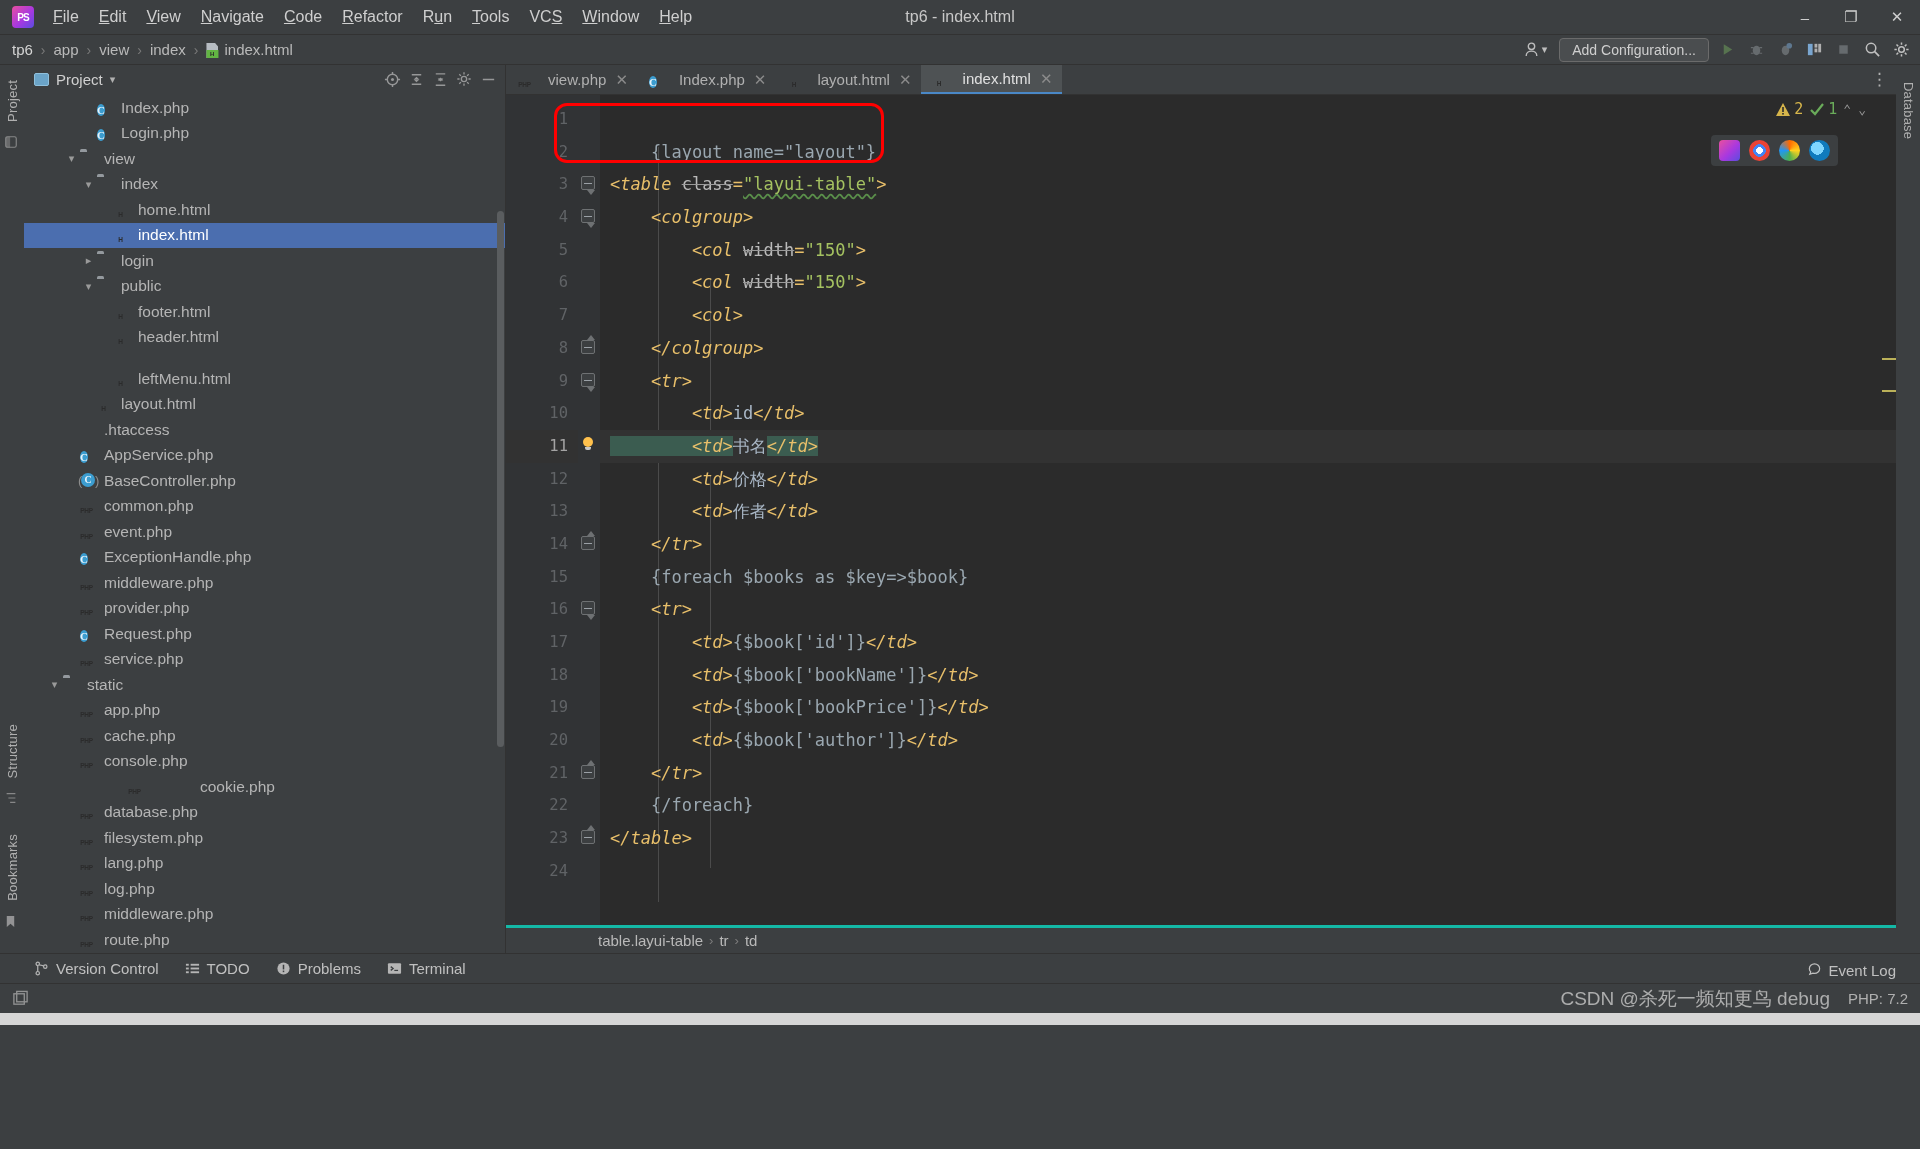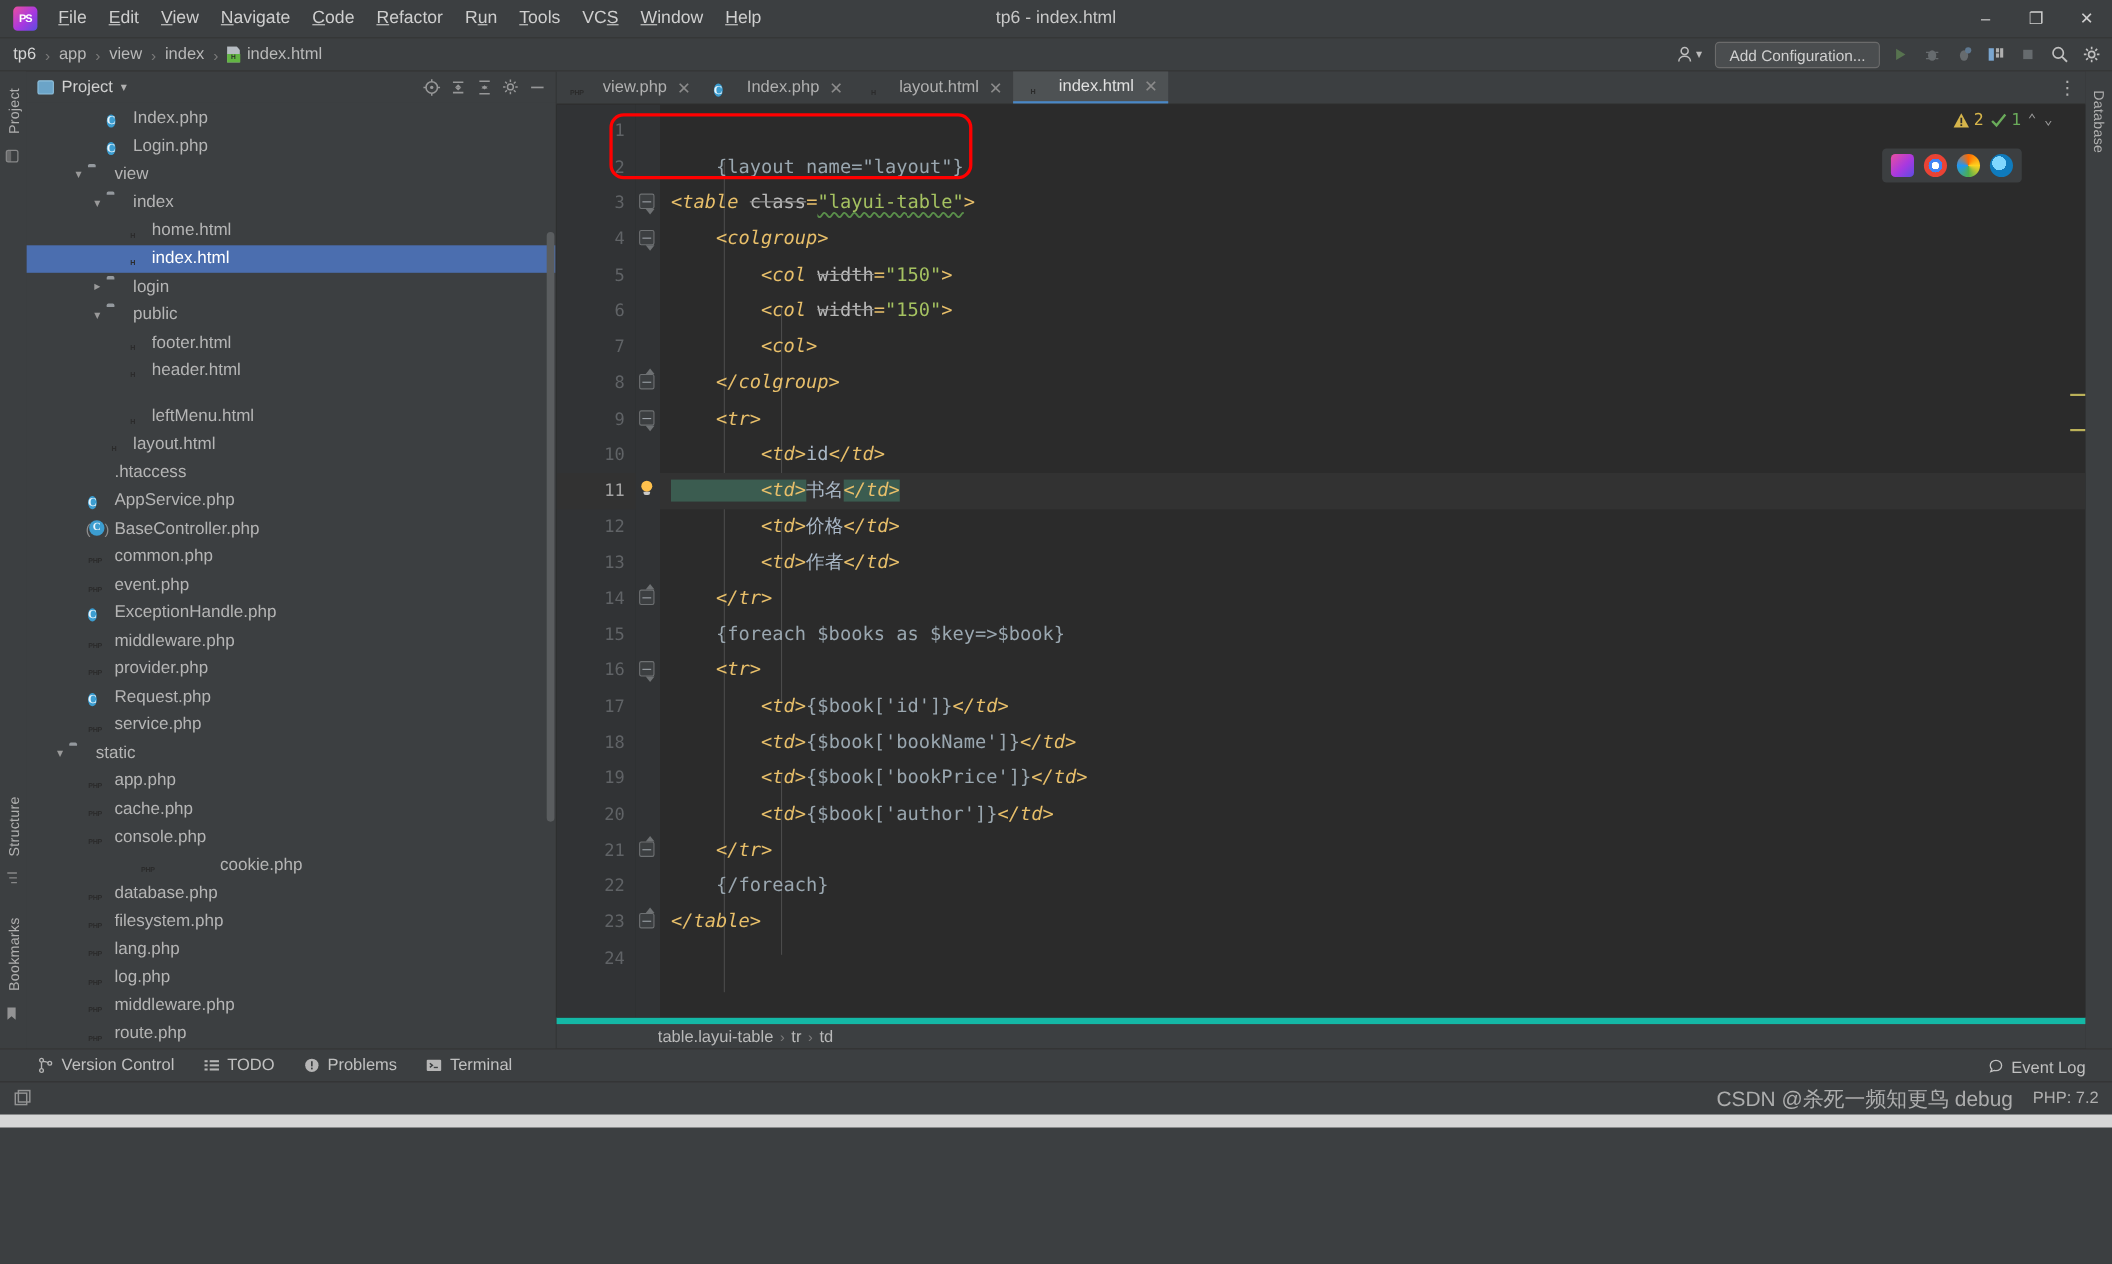--- a/index.html
+++ b/index.html
@@ -247,21 +247,21 @@
   .bi.fi { background: conic-gradient(#ff6a00, #ffd21e, #4caf50, #2196f3, #ff6a00); border-radius:50%; }
   .bi.ed { background: radial-gradient(circle at 40% 40%, #7fd7ff 0 35%, #0f7bbd 36% 100%); border-radius:50%; }
 
   
   .mark { position:absolute; right:0; width:14px; height:2px; background:#bbb159; }
 
   
   .ed-crumb {
     height: 28px; background: #3c3f41; display: flex; align-items: center;
     gap: 6px; padding-left: 92px; font-size: 15px; color: #b9b9b9; flex:none;
-    border-top:6px solid #14b8a6;
+    border-top:3px solid #14b8a6;
   }
   .ed-crumb .sep { color:#7c7c7c; font-size:13px; }
 
   
   .toolwin {
     height: 30px; background: #3c3f41; display: flex; align-items: center;
     gap: 26px; padding-left: 34px; flex: none; border-top: 1px solid #323232;
     font-size: 15px; color: #c0c0c0;
   }
   .tw { display: flex; align-items: center; gap: 7px; }

